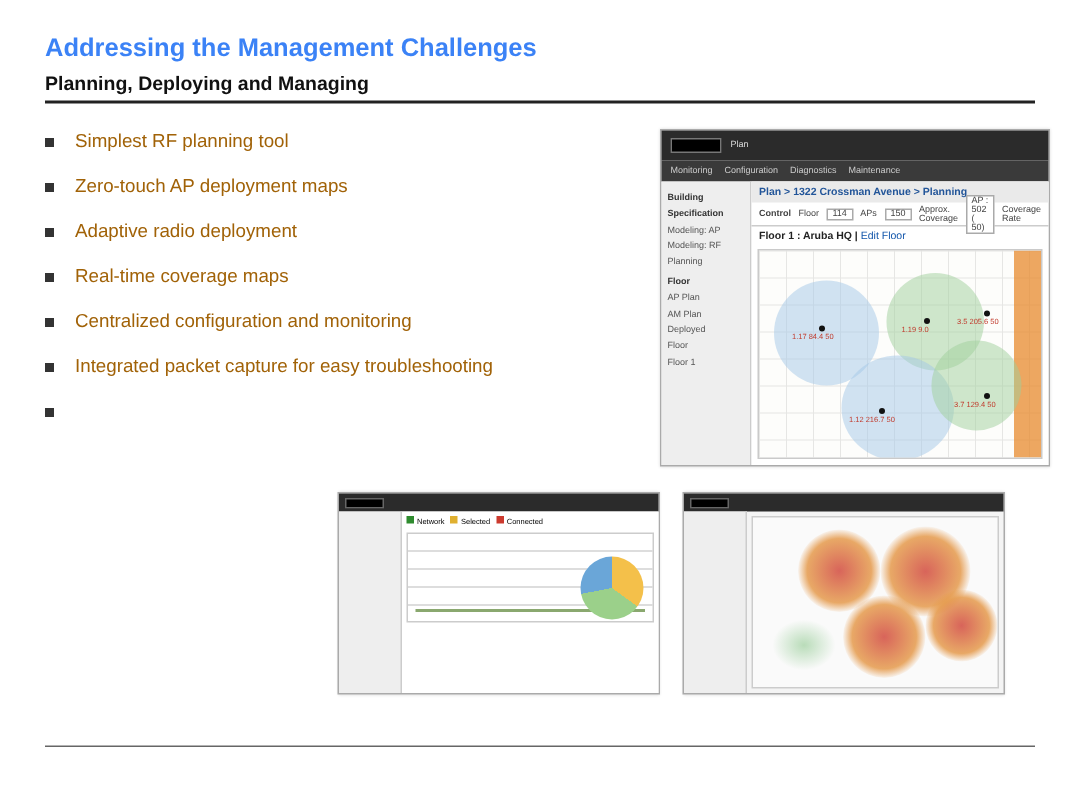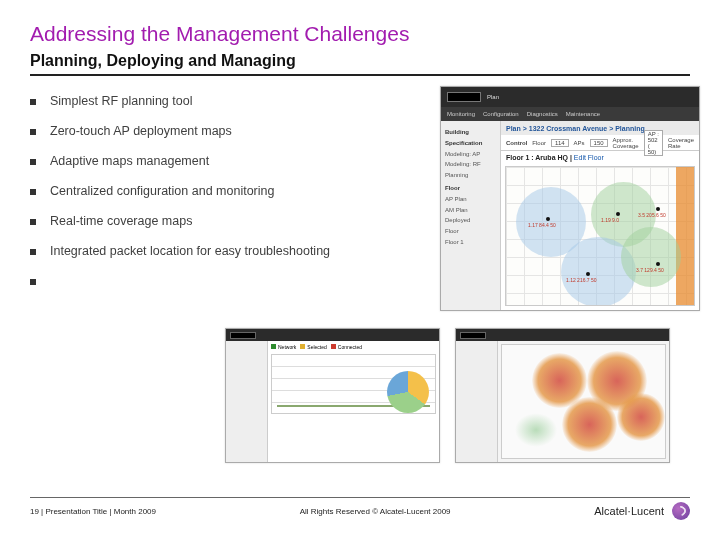--- a/index.html
+++ b/index.html
@@ -9,45 +9,45 @@
     background: #fff;
     position: relative;
     overflow: hidden;
   }
   .slide {
     padding: 22px 30px 0 30px;
     height: 100%;
     position: relative;
   }
   .title {
-    font-size: 21px;
-    font-weight: normal;
-    color: #a21caf;
+    font-size: 17px;
+    font-weight: bold;
+    color: #3b82f6;
     margin-bottom: 6px;
   }
   .subtitle {
-    font-size: 16px;
+    font-size: 13px;
     font-weight: bold;
     color: #111;
     margin-bottom: 4px;
   }
   .rule {
     border: 0;
     border-top: 2px solid #222;
     margin-bottom: 18px;
   }
   .content {
     display: flex;
     gap: 10px;
   }
   .bullets {
     flex: 1;
     list-style: none;
     font-size: 12.5px;
-    color: #404040;
+    color: #a16207;
   }
   .bullets li {
     display: flex;
     align-items: flex-start;
     margin-bottom: 16px;
   }
   .sq {
     width: 6px; height: 6px;
     background: #333;
     display: inline-block;
@@ -322,33 +322,33 @@
       <li>
           <span class="sq"></span>
           <span>Simplest RF planning tool</span>
         </li>
       <li>
           <span class="sq"></span>
           <span>Zero-touch AP deployment maps</span>
         </li>
       <li>
           <span class="sq"></span>
-          <span>Adaptive maps management</span>
+          <span>Adaptive radio deployment</span>
+        </li>
+      <li>
+          <span class="sq"></span>
+          <span>Real-time coverage maps</span>
         </li>
       <li>
           <span class="sq"></span>
           <span>Centralized configuration and monitoring</span>
         </li>
       <li>
           <span class="sq"></span>
-          <span>Real-time coverage maps</span>
-        </li>
-      <li>
-          <span class="sq"></span>
-          <span>Integrated packet location for easy troubleshooting</span>
+          <span>Integrated packet capture for easy troubleshooting</span>
         </li>
       <li>
           <span class="sq"></span>
         </li>
     </ul>
   </div>
 
   <div class="shot-main">
     <div class="shot-header">
       <div class="logo"></div>
@@ -439,21 +439,13 @@
         <div class="greenarea"></div>
         <div class="redheat" style="left:30px;top:8px;width:55px;height:55px"></div>
         <div class="redheat" style="left:85px;top:6px;width:60px;height:60px"></div>
         <div class="redheat" style="left:60px;top:52px;width:55px;height:55px"></div>
         <div class="redheat" style="left:115px;top:48px;width:48px;height:48px"></div>
       </div>
     </div>
   </div>
 
   <div class="footer-rule"></div>
-  <div class="footer">
-    <span>19 | Presentation Title | Month 2009</span>
-    <span>All Rights Reserved © Alcatel-Lucent 2009</span>
-    <span class="footer-right">
-      <span>Alcatel·Lucent</span>
-      <span class="al-mark"></span>
-    </span>
-  </div>
 </div>
 
 </body></html>

